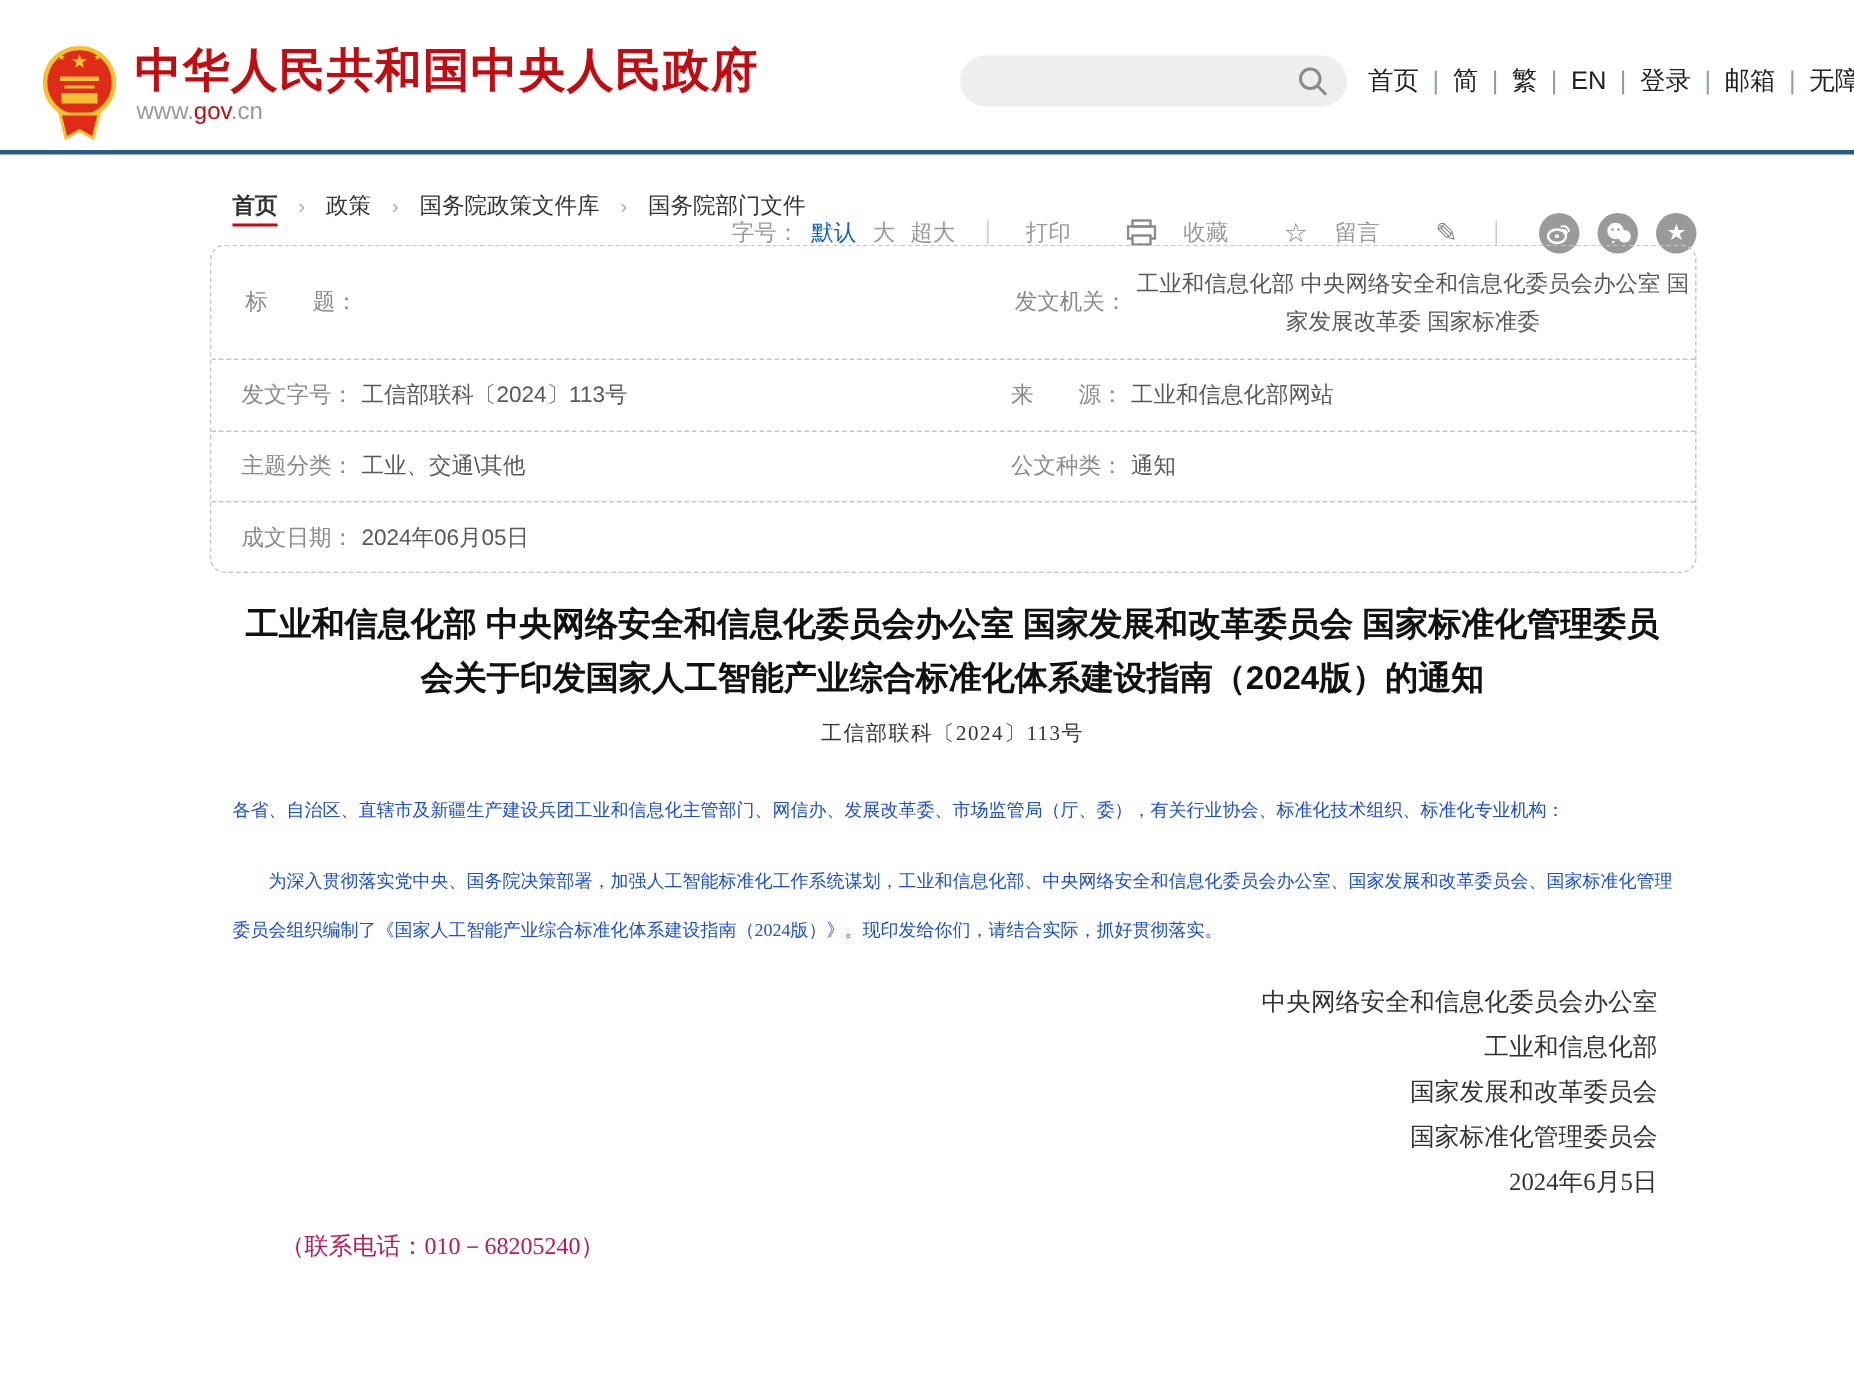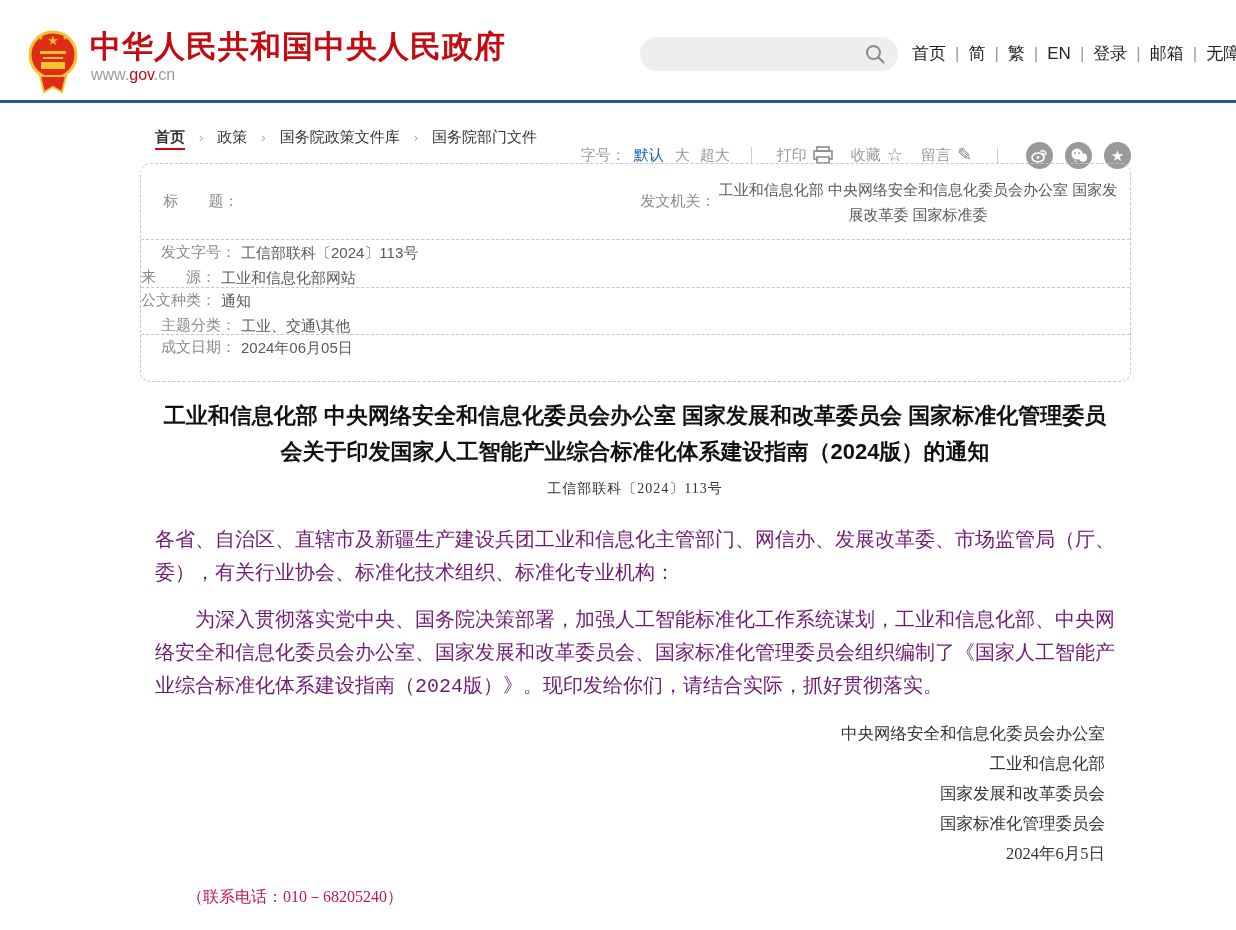--- a/index.html
+++ b/index.html
@@ -27,50 +27,50 @@
   .toolbar { position:absolute; top:124px; left:140px; width:991px; height:30px; font-size:15px; }
   .crumbs { position:absolute; left:15px; top:4px; color:#333; white-space:nowrap; }
   .crumbs .crumb { cursor:pointer; margin-right:14px; }
   .crumbs .crumb.first { font-weight:bold; border-bottom:2px solid #c20c12; padding-bottom:3px; }
   .crumbs .csep { color:#aaa; margin-right:14px; font-size:13px; }
   .tools { position:absolute; right:0; top:16px; height:30px; display:flex; align-items:center; color:#9a9a9a; }
   .tools .lbl { margin-right:2px; }
   .fs-default { color:#1761b6; font-weight:normal; margin:0 6px; cursor:pointer; }
   .fs-opt { color:#9a9a9a; margin:0 5px; cursor:pointer; }
   .vdiv { width:1px; height:16px; background:#ccc; margin:0 16px; }
-  .tool-item { display:flex; align-items:center; color:#9a9a9a; cursor:pointer; margin:0 9px; }
+  .tool-item { display:flex; align-items:center; color:#9a9a9a; cursor:pointer; margin:0 9px;gap:31px; }
   .tool-item .glyph { font-size:18px; margin-left:6px; color:#8a8a8a; }
   .printer-icon { width:20px; height:18px; margin-left:6px; }
   .share { display:flex; align-items:center; }
   .share .circ { width:27px; height:27px; border-radius:50%; background:#9a9a9a; margin-left:12px;
     display:flex; align-items:center; justify-content:center; cursor:pointer; }
   .share .circ svg { display:block; }
   .share .circ .star { color:#fff; font-size:15px; line-height:1; }
 
   
   .meta-box { position:absolute; top:163px; left:140px; width:991px; height:219px;
     border:1px dashed #c6c6c6; border-radius:10px; font-size:15px; }
   .mrow { display:flex; width:100%; }
   .mrow + .mrow { border-top:1px dashed #c6c6c6; }
-  .r1 { height:75px;text-align:center; } .r2,.r3,.r4 { height:47.6px;flex-direction:column; }
+  .r1 { height:75px;text-align:center; } .r2,.r3,.r4 { height:47.6px; }
   .mcell { display:flex; align-items:center; }
   .mcell.left { width:497px; padding-left:20px; }
-  .mcell.right { flex:1; padding-left:0px; }
+  .mcell.right { flex:1; padding-left:0px;margin-left:36px; }
   .mlabel { color:#8a8a8a; flex:0 0 80px; white-space:nowrap; }
   .mvalue { color:#595959; line-height:25px; }
   .mcell.left .mvalue { max-width:370px; }
   .mcell.right .mvalue { max-width:400px; }
 
   
   .article { position:absolute; top:398px; left:155px; width:960px;
     font-family:"Liberation Serif","DejaVu Serif",serif; }
   .doc-title { font-size:22px; font-weight:bold; color:#111; text-align:center;
     line-height:36px; font-family:"Liberation Sans","DejaVu Sans",sans-serif; }
   .doc-no { text-align:center; font-size:14px; color:#333; margin-top:10px; letter-spacing:1px; }
-  .body-p { font-size:20px; color:#701a75; line-height:33px; text-align:justify;font-family:Liberation Mono, monospace; }
+  .body-p { font-size:12px; color:#1d4ed8; line-height:33px; text-align:justify; }
   .p1 { margin-top:26px; }
   .p2 { margin-top:14px; text-indent:2em; }
   .sig-block { margin-top:16px; text-align:right; padding-right:10px; font-size:16.5px;
     color:#333; line-height:30px; }
   .contact { margin-top:18px; font-size:16px; color:#be185d; text-indent:2em; }
 </style>
 </head>
 <body>
 
 <div class="header">
@@ -166,27 +166,27 @@
     <div class="mcell left">
       <span class="mlabel">发文字号：</span>
       <span class="mvalue">工信部联科〔2024〕113号</span>
     </div>
     <div class="mcell right">
       <span class="mlabel">来　　源：</span>
       <span class="mvalue">工业和信息化部网站</span>
     </div>
   </div>
   <div class="mrow r3">
+    <div class="mcell left">
+      <span class="mlabel">主题分类：</span>
+      <span class="mvalue">工业、交通\其他</span>
+    </div>
     <div class="mcell right">
       <span class="mlabel">公文种类：</span>
       <span class="mvalue">通知</span>
-    </div>
-    <div class="mcell left">
-      <span class="mlabel">主题分类：</span>
-      <span class="mvalue">工业、交通\其他</span>
     </div>
   </div>
   <div class="mrow r4">
     <div class="mcell left">
       <span class="mlabel">成文日期：</span>
       <span class="mvalue">2024年06月05日</span>
     </div>
     <div class="mcell right"></div>
   </div>
 </div>

